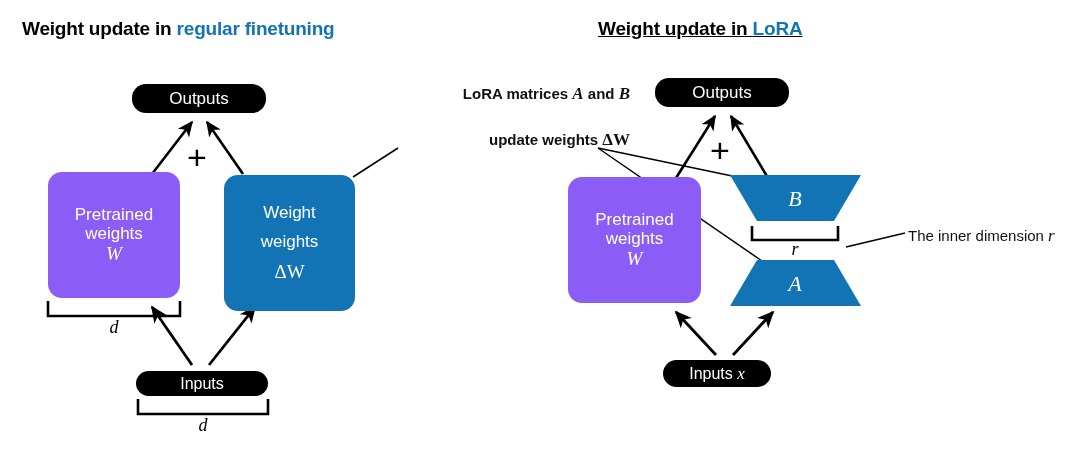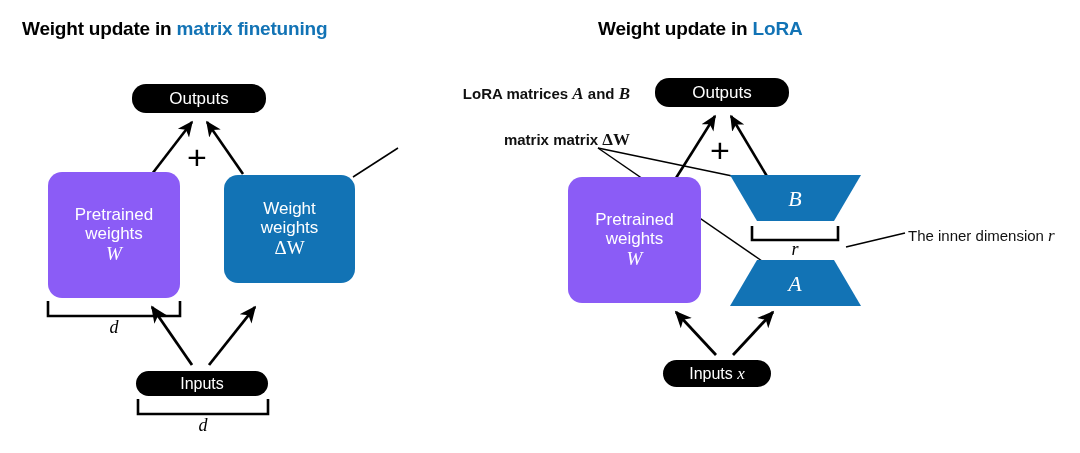--- a/index.html
+++ b/index.html
@@ -110,24 +110,24 @@
     font-family: "Liberation Sans", sans-serif;
     line-height: 1;
   }
 </style>
 </head>
 <body>
 
 <div id="canvas">
 
   <div class="panel-title" style="left:22px; top:18px;">
-    <span>Weight update in </span><span class="accent">matrix finetuning</span>
-  </div>
-
-  <div class="panel-title" style="left:598px; top:18px;">
+    <span>Weight update in </span><span class="accent">regular finetuning</span>
+  </div>
+
+  <div class="panel-title" style="left:598px; top:18px;text-decoration:underline;">
     <span>Weight update in </span><span class="accent">LoRA</span>
   </div>
 
   <svg class="layer" viewBox="0 0 1080 453">
     <defs>
       <marker id="arrowhead" markerWidth="7" markerHeight="7" refX="5.4" refY="3" orient="auto">
         <path d="M0,0.3 L6,3 L0,5.7 L1.6,3 Z" fill="#000000"></path>
       </marker>
     </defs>
 
@@ -193,38 +193,38 @@
   </div>
 
   <div class="plus" style="left:187px; top:140px;">+</div>
 
   <div class="box box-gray" style="left:48px; top:172px; width:132px; height:126px;">
     <span class="box-label">Pretrained</span>
     <span class="box-label">weights</span>
     <span class="mathvar">W</span>
   </div>
 
-  <div class="box box-blue" style="left:224px; top:175px; width:131px; height:108px;">
+  <div class="box box-blue" style="left:224px; top:175px; width:131px; height:136px;gap:10px;">
     <span class="box-label">Weight</span>
     <span class="box-label">weights</span>
     <span class="mathvar delta">ΔW</span>
   </div>
 
   <div class="brace-label" style="left:84px; top:317px; width:60px;">d</div>
 
   <div class="box box-black" style="left:136px; top:371px; width:132px; height:25px;">
     <span class="box-label small">Inputs</span>
   </div>
 
   <div class="brace-label" style="left:173px; top:415px; width:60px;">d</div>
 
   <div class="note right-aligned" style="left:400px; top:82px; width:230px;">
     <span>LoRA matrices </span><span class="mi">A</span><span> and </span><span class="mi">B</span><br>
     <br>
-    <span>matrix matrix </span><span class="mdelta">ΔW</span>
+    <span>update weights </span><span class="mdelta">ΔW</span>
   </div>
 
   <div class="box box-black" style="left:655px; top:78px; width:134px; height:29px;">
     <span class="box-label">Outputs</span>
   </div>
 
   <div class="plus" style="left:710px; top:133px;">+</div>
 
   <div class="box box-gray" style="left:568px; top:177px; width:133px; height:126px;">
     <span class="box-label">Pretrained</span>

